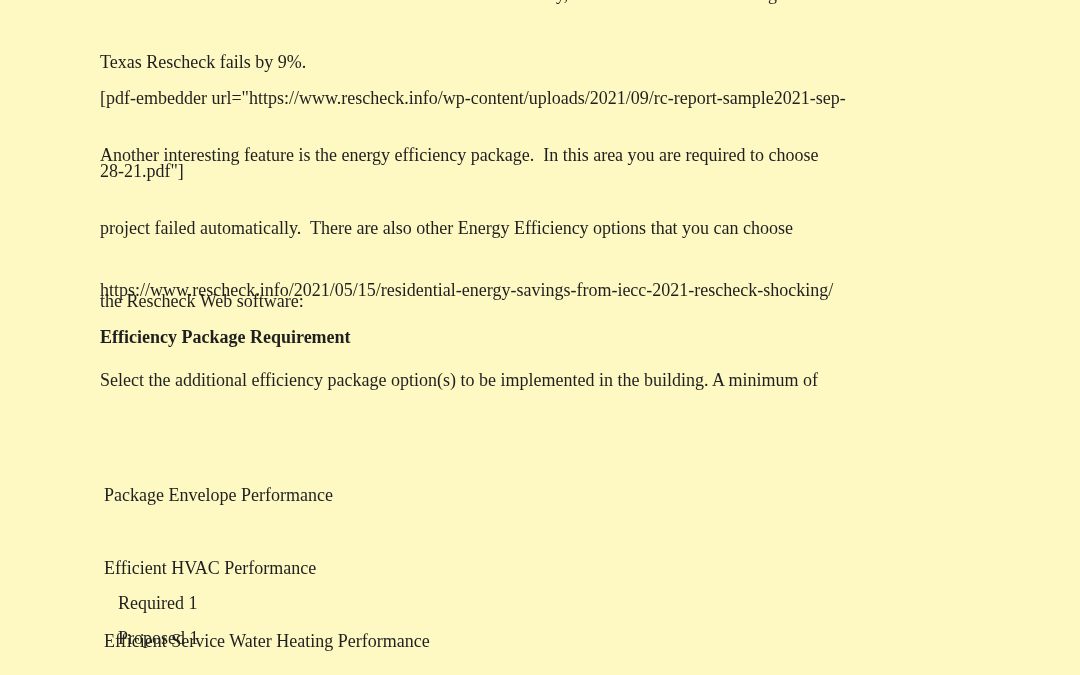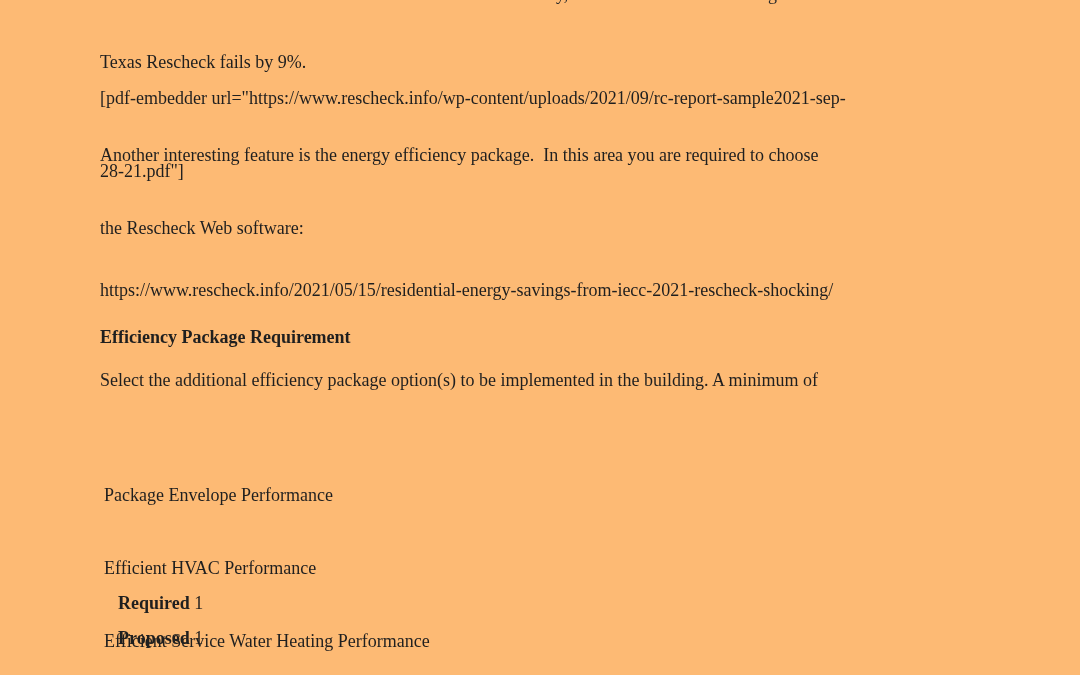--- a/index.html
+++ b/index.html
@@ -4,21 +4,21 @@
 <style>
   html, body {
     margin: 0;
     padding: 0;
     background: #ffffff;
   }
   .page {
     position: relative;
     width: 1080px;
     height: 675px;
-    background: #fdba74;
+    background: #fef9c3;
     overflow: hidden;
     font-family: "Liberation Serif", "DejaVu Serif", serif;
     color: #1f1f1f;
   }
   .block {
     position: absolute;
     left: 100px;
     font-size: 18px;
     line-height: 24.4px;
     white-space: pre;
@@ -37,21 +37,21 @@
   .clip-strip span {
     position: absolute;
     top: -16px;
     font-size: 18px;
     line-height: 21px;
     color: #2a2a2a;
   }
   .frag-1 { left: 556px; }
   .frag-2 { left: 768px; }
   .frag-3 { left: 912px; }
-  .kv .label { font-weight: bold; }
+  .kv .label { font-weight: normal; }
   .kv .value { font-weight: normal; }
 </style>
 </head>
 <body>
 
 <div class="page">
 
   <div class="clip-strip">
     <span class="frag-1">y,</span>
     <span class="frag-2">g</span>
@@ -62,20 +62,21 @@
     <div class="line">Texas Rescheck fails by 9%.</div>
   </div>
 
   <div class="block" style="top:37px;">
     <div class="line">[pdf-embedder url="https://www.rescheck.info/wp-content/uploads/2021/09/rc-report-sample2021-sep-</div>
     <div class="line">28-21.pdf"]</div>
   </div>
 
   <div class="block" style="top:94px;">
     <div class="line">Another interesting feature is the energy efficiency package.  In this area you are required to choose</div>
+    <div class="line">project failed automatically.  There are also other Energy Efficiency options that you can choose</div>
     <div class="line">the Rescheck Web software:</div>
   </div>
 
   <div class="block" style="top:229px;">
     <div class="line">https://www.rescheck.info/2021/05/15/residential-energy-savings-from-iecc-2021-rescheck-shocking/</div>
   </div>
 
   <div class="block bold" style="top:276px;text-align:right;">
     <div class="line">Efficiency Package Requirement</div>
   </div>

